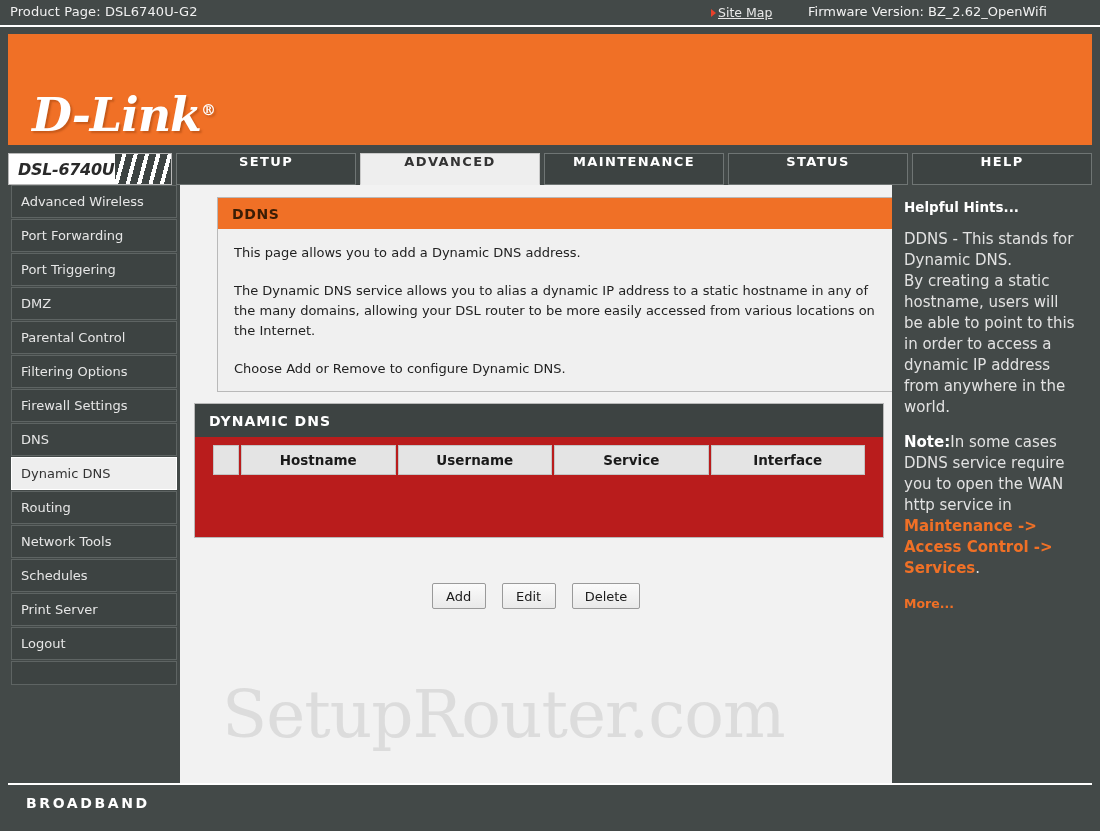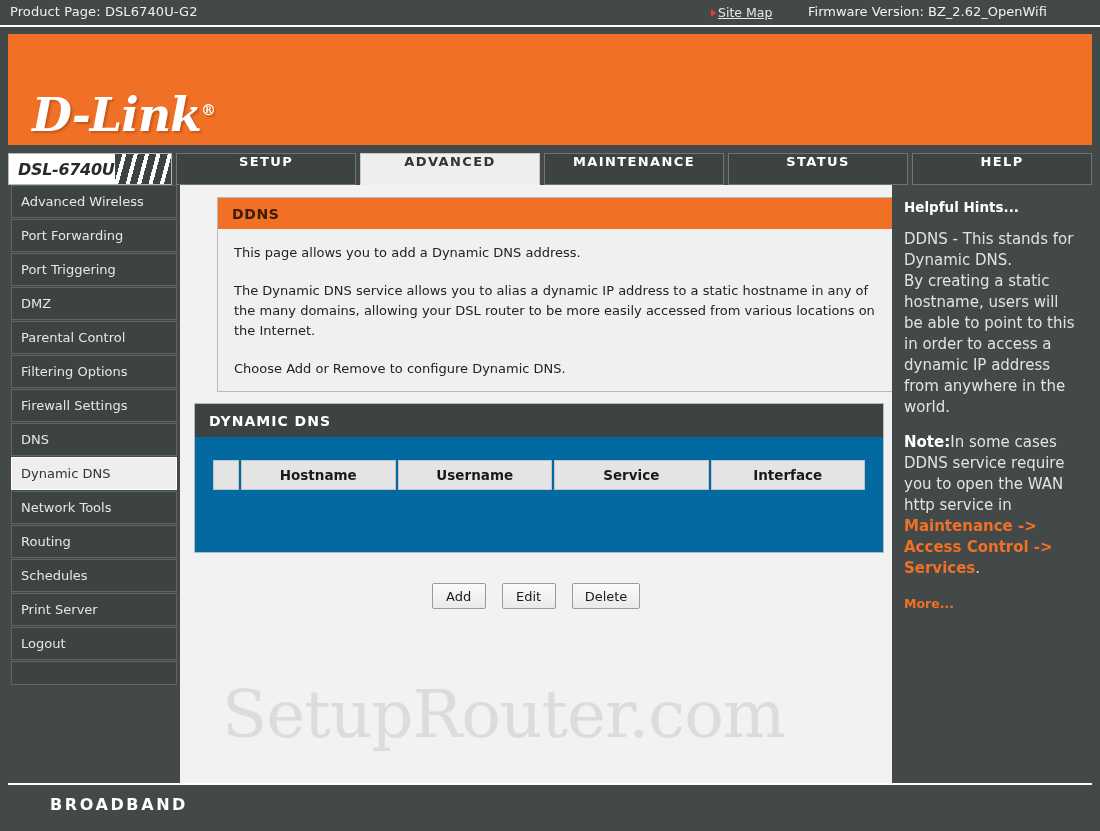--- a/index.html
+++ b/index.html
@@ -229,22 +229,22 @@
     color: #222222;
     line-height: 20px;
   }
   .desc-body p {
     margin: 0 0 18px 0;
   }
   .desc-body p:last-child { margin-bottom: 0; }
 
   
   .table-body {
-    background: #0369a1;
-    padding: 23px 16px 22px 16px;
+    background: #b91c1c;
+    padding: 8px 16px 22px 16px;
   }
   .ddns-table {
     width: 100%;
     border-collapse: separate;
     border-spacing: 2px 0;
     table-layout: fixed;
   }
   .ddns-table th {
     background: #e4e4e4;
     border: 1px solid #c4c4c4;
@@ -331,25 +331,24 @@
     position: absolute;
     left: 8px; top: 783px;
     width: 1084px; height: 41px;
     background: #434948;
     border-top: 2px solid #ffffff;
     box-sizing: border-box;
   }
   .broadband {
     position: absolute;
     left: 18px; top: 10px;
-    font-size: 16px;
+    font-size: 14px;
     font-weight: bold;
     color: #ffffff;
     letter-spacing: 2.6px;
-    margin-left: 24px;
   }
 </style>
 </head>
 <body>
 
 <div id="page">
 
   <div class="topbar">
     <div class="topbar-inner">
       <span class="product-page">Product Page: DSL6740U-G2</span>
@@ -411,24 +410,24 @@
       <div class="side-item">
           <span>Firewall Settings</span>
         </div>
       <div class="side-item">
           <span>DNS</span>
         </div>
       <div class="side-item active">
           <span>Dynamic DNS</span>
         </div>
       <div class="side-item">
+          <span>Routing</span>
+        </div>
+      <div class="side-item">
           <span>Network Tools</span>
-        </div>
-      <div class="side-item">
-          <span>Routing</span>
         </div>
       <div class="side-item">
           <span>Schedules</span>
         </div>
       <div class="side-item">
           <span>Print Server</span>
         </div>
       <div class="side-item">
           <span>Logout</span>
         </div>

